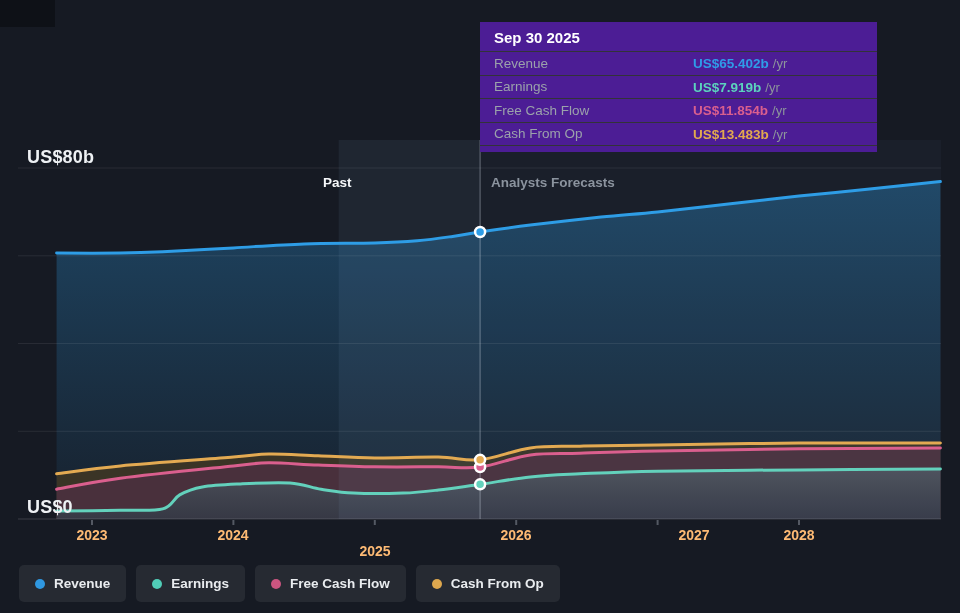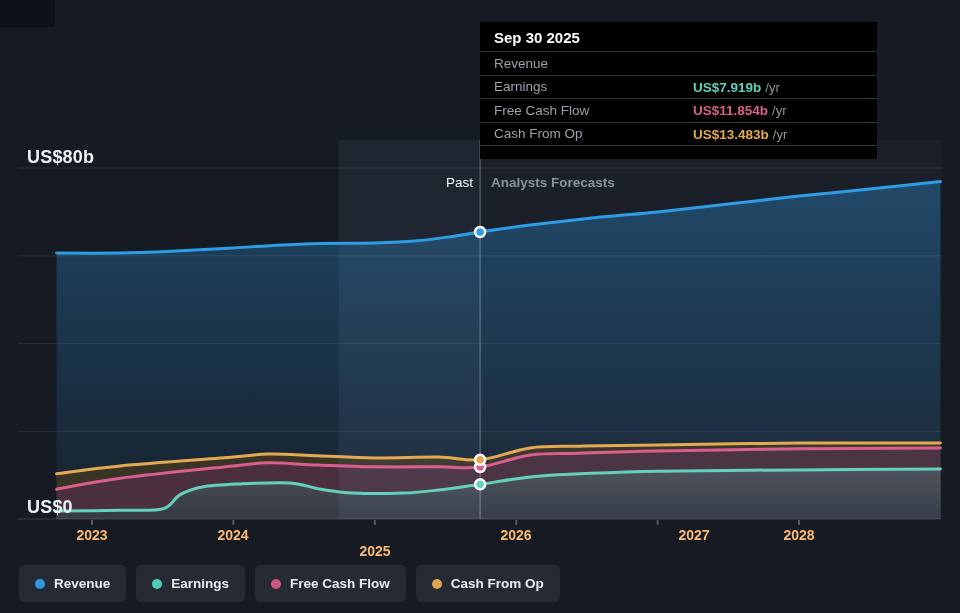--- a/index.html
+++ b/index.html
@@ -3,27 +3,27 @@
 <meta charset="utf-8">
 <style>
   html,body{margin:0;padding:0;background:#161a23;}
   .stage{position:relative;width:960px;height:613px;background:#161a23;overflow:hidden;
          font-family:"Liberation Sans","DejaVu Sans",sans-serif;}
   .corner-patch{position:absolute;left:0;top:0;width:55px;height:27px;background:#0e1117;}
   svg{position:absolute;left:0;top:0;}
   .ylab{position:absolute;left:27px;color:#eef1f4;font-size:18px;font-weight:700;letter-spacing:.2px;}
   .ylab.top{top:147px;}
   .ylab.zero{top:497px;}
-  .past{position:absolute;left:323px;width:150px;top:175px;text-align:right;color:#f5f7f9;
-        font-size:13.5px;font-weight:400;}
+  .past{position:absolute;left:323px;width:150px;top:175px;text-align:left;color:#f5f7f9;
+        font-size:13.5px;font-weight:700;}
   .fcst{position:absolute;left:491px;top:175px;color:#8b939e;font-size:13.5px;font-weight:700;}
   .xlab{position:absolute;top:527px;width:60px;text-align:center;color:#fdba74;
         font-size:14px;font-weight:700;}
-  .tooltip{position:absolute;left:480px;top:22px;width:397px;background:#000000;z-index:5;
-           padding-bottom:13px;}
+  .tooltip{position:absolute;left:480px;top:22px;width:397px;background:#4c1d95;z-index:5;
+           padding-bottom:6px;}
   .tt-head{color:#fff;font-size:15px;font-weight:700;padding:7px 14px 5px 14px;
            border-bottom:1px solid #333338;}
   .tt-row{display:flex;align-items:center;padding:2px 14px;height:18.5px;
           border-bottom:1px solid #333338;}
   .tt-label{flex:1;color:#9ba2ab;font-size:13.5px;}
   .tt-valcol{width:170px;}
   .tt-value{font-size:13.5px;font-weight:700;}
   .tt-unit{color:#8d949c;font-size:13px;margin-left:4px;font-weight:400;}
   #legend{position:absolute;left:19px;top:565px;display:flex;gap:10px;z-index:4;}
   .legend-btn{display:flex;align-items:center;gap:9px;height:37px;padding:0 16px;
@@ -87,20 +87,21 @@
       <div class="xlab" style="left: 486px;">2026</div>
       <div class="xlab" style="left: 664px;">2027</div>
       <div class="xlab" style="left: 769px;">2028</div>
     </div>
 
   <div class="tooltip">
     <div class="tt-head">Sep 30 2025</div>
     <div id="tt-rows">
         <div class="tt-row">
           <div class="tt-label">Revenue</div>
+          <div class="tt-valcol"><span class="tt-value" style="color:#2f9ce8">US$65.402b</span><span class="tt-unit">/yr</span></div>
         </div>
         <div class="tt-row">
           <div class="tt-label">Earnings</div>
           <div class="tt-valcol"><span class="tt-value" style="color:#5cd3bd">US$7.919b</span><span class="tt-unit">/yr</span></div>
         </div>
         <div class="tt-row">
           <div class="tt-label">Free Cash Flow</div>
           <div class="tt-valcol"><span class="tt-value" style="color:#da5f8e">US$11.854b</span><span class="tt-unit">/yr</span></div>
         </div>
         <div class="tt-row">

